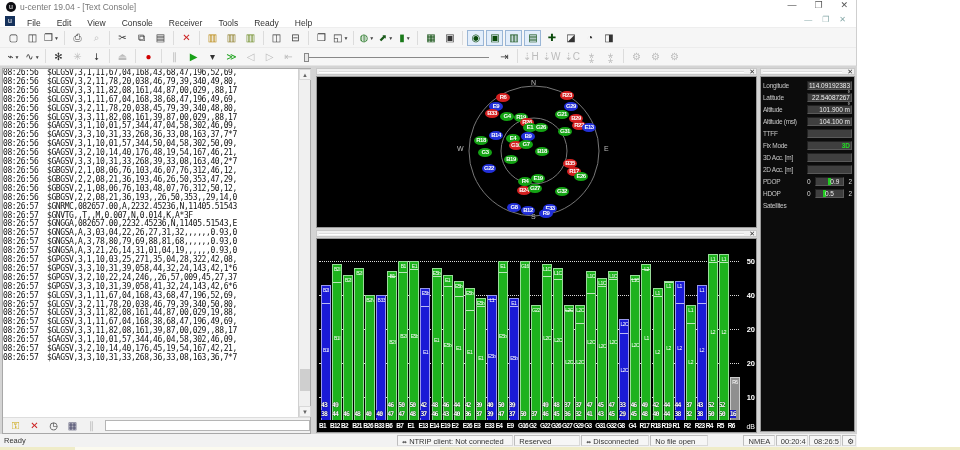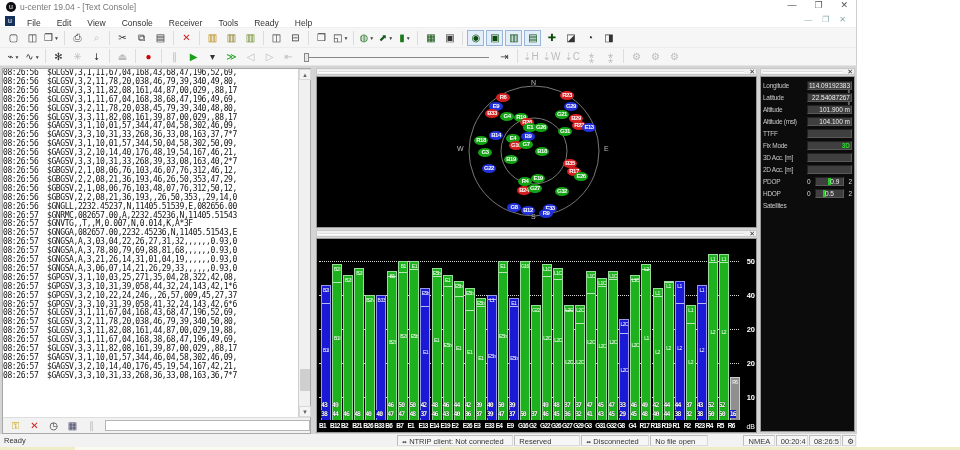--- a/index.html
+++ b/index.html
@@ -321,28 +321,26 @@
           <div class="console-line"><span class="t">08:26:56</span><span>$GLGSV,3,3,11,82,08,161,39,87,00,029,,88,17</span></div>
           <div class="console-line"><span class="t">08:26:56</span><span>$GAGSV,3,1,10,01,57,344,47,04,58,302,46,09,</span></div>
           <div class="console-line"><span class="t">08:26:56</span><span>$GAGSV,3,3,10,31,33,268,36,33,08,163,37,7*7</span></div>
           <div class="console-line"><span class="t">08:26:56</span><span>$GAGSV,3,1,10,01,57,344,50,04,58,302,50,09,</span></div>
           <div class="console-line"><span class="t">08:26:56</span><span>$GAGSV,3,2,10,14,40,176,48,19,54,167,46,21,</span></div>
           <div class="console-line"><span class="t">08:26:56</span><span>$GAGSV,3,3,10,31,33,268,39,33,08,163,40,2*7</span></div>
           <div class="console-line"><span class="t">08:26:56</span><span>$GBGSV,2,1,08,06,76,103,46,07,76,312,46,12,</span></div>
           <div class="console-line"><span class="t">08:26:56</span><span>$GBGSV,2,2,08,21,36,193,46,26,50,353,47,29,</span></div>
           <div class="console-line"><span class="t">08:26:56</span><span>$GBGSV,2,1,08,06,76,103,48,07,76,312,50,12,</span></div>
           <div class="console-line"><span class="t">08:26:56</span><span>$GBGSV,2,2,08,21,36,193,,26,50,353,,29,14,0</span></div>
-          <div class="console-line"><span class="t">08:26:56</span><span>$GNGLL,2232.45237,N,11405.51539,E,082656.00</span></div>
           <div class="console-line"><span class="t">08:26:57</span><span>$GNRMC,082657.00,A,2232.45236,N,11405.51543</span></div>
           <div class="console-line"><span class="t">08:26:57</span><span>$GNVTG,,T,,M,0.007,N,0.014,K,A*3F</span></div>
           <div class="console-line"><span class="t">08:26:57</span><span>$GNGGA,082657.00,2232.45236,N,11405.51543,E</span></div>
           <div class="console-line"><span class="t">08:26:57</span><span>$GNGSA,A,3,03,04,22,26,27,31,32,,,,,,0.93,0</span></div>
           <div class="console-line"><span class="t">08:26:57</span><span>$GNGSA,A,3,78,80,79,69,88,81,68,,,,,,0.93,0</span></div>
           <div class="console-line"><span class="t">08:26:57</span><span>$GNGSA,A,3,21,26,14,31,01,04,19,,,,,,0.93,0</span></div>
-          <div class="console-line"><span class="t">08:26:57</span><span>$GNGSA,A,3,06,07,14,21,26,29,33,,,,,,0.93,0</span></div>
           <div class="console-line"><span class="t">08:26:57</span><span>$GPGSV,3,1,10,03,25,271,35,04,28,322,42,08,</span></div>
           <div class="console-line"><span class="t">08:26:57</span><span>$GPGSV,3,3,10,31,39,058,44,32,24,143,42,1*6</span></div>
           <div class="console-line"><span class="t">08:26:57</span><span>$GPGSV,3,2,10,22,24,246,,26,57,009,45,27,37</span></div>
           <div class="console-line"><span class="t">08:26:57</span><span>$GPGSV,3,3,10,31,39,058,41,32,24,143,42,6*6</span></div>
           <div class="console-line"><span class="t">08:26:57</span><span>$GLGSV,3,1,11,67,04,168,43,68,47,196,52,69,</span></div>
           <div class="console-line"><span class="t">08:26:57</span><span>$GLGSV,3,2,11,78,20,038,46,79,39,340,50,80,</span></div>
           <div class="console-line"><span class="t">08:26:57</span><span>$GLGSV,3,3,11,82,08,161,44,87,00,029,19,88,</span></div>
           <div class="console-line"><span class="t">08:26:57</span><span>$GLGSV,3,1,11,67,04,168,38,68,47,196,49,69,</span></div>
           <div class="console-line"><span class="t">08:26:57</span><span>$GLGSV,3,3,11,82,08,161,39,87,00,029,,88,17</span></div>
           <div class="console-line"><span class="t">08:26:57</span><span>$GAGSV,3,1,10,01,57,344,46,04,58,302,46,09,</span></div>

